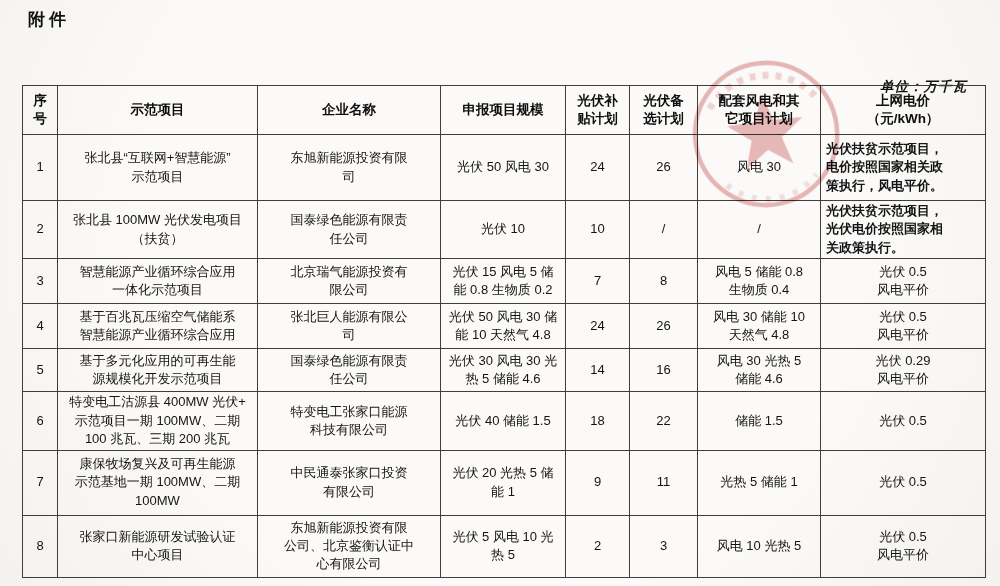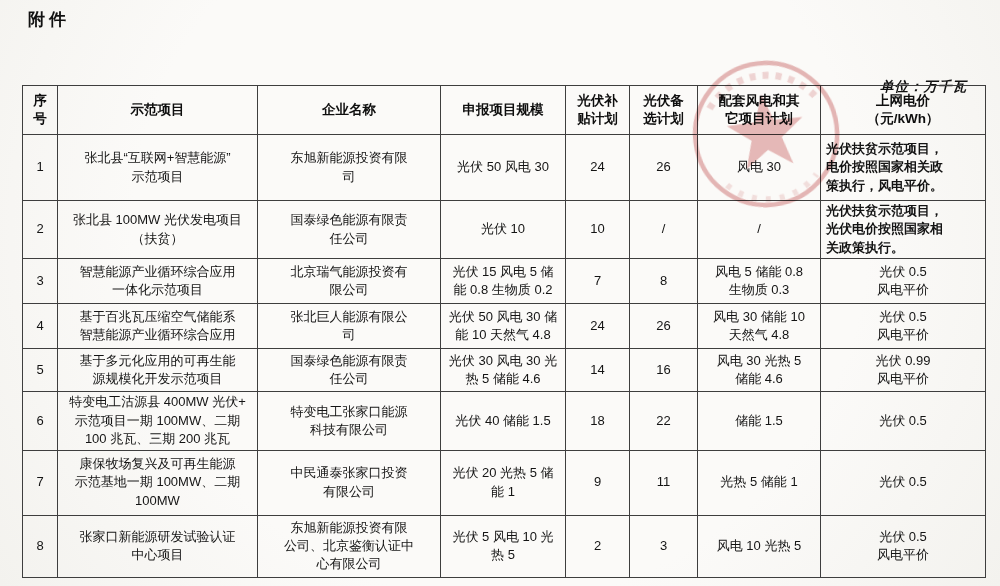--- a/index.html
+++ b/index.html
@@ -137,21 +137,21 @@
           <td class="col-no">3</td>
           <td class="col-project">智慧能源产业循环综合应用
 一体化示范项目</td>
           <td class="col-company">北京瑞气能源投资有
 限公司</td>
           <td class="col-scale">光伏 15 风电 5 储
 能 0.8 生物质 0.2</td>
           <td class="col-pv_subsidy">7</td>
           <td class="col-pv_alternative">8</td>
           <td class="col-supporting">风电 5 储能 0.8
-生物质 0.3</td>
+生物质 0.4</td>
           <td class="col-tariff">光伏 0.5
 风电平价</td>
         </tr>
         <tr style="height: 45px;">
           <td class="col-no">4</td>
           <td class="col-project">基于百兆瓦压缩空气储能系
 智慧能源产业循环综合应用</td>
           <td class="col-company">张北巨人能源有限公
 司</td>
           <td class="col-scale">光伏 50 风电 30 储
@@ -168,21 +168,21 @@
           <td class="col-project">基于多元化应用的可再生能
 源规模化开发示范项目</td>
           <td class="col-company">国泰绿色能源有限责
 任公司</td>
           <td class="col-scale">光伏 30 风电 30 光
 热 5 储能  4.6</td>
           <td class="col-pv_subsidy">14</td>
           <td class="col-pv_alternative">16</td>
           <td class="col-supporting">风电 30 光热 5
 储能 4.6</td>
-          <td class="col-tariff">光伏 0.99
+          <td class="col-tariff">光伏 0.29
 风电平价</td>
         </tr>
         <tr style="height: 58px;">
           <td class="col-no">6</td>
           <td class="col-project">特变电工沽源县 400MW 光伏+
 示范项目一期 100MW、二期
 100 兆瓦、三期 200 兆瓦</td>
           <td class="col-company">特变电工张家口能源
 科技有限公司</td>
           <td class="col-scale">光伏 40 储能 1.5</td>

